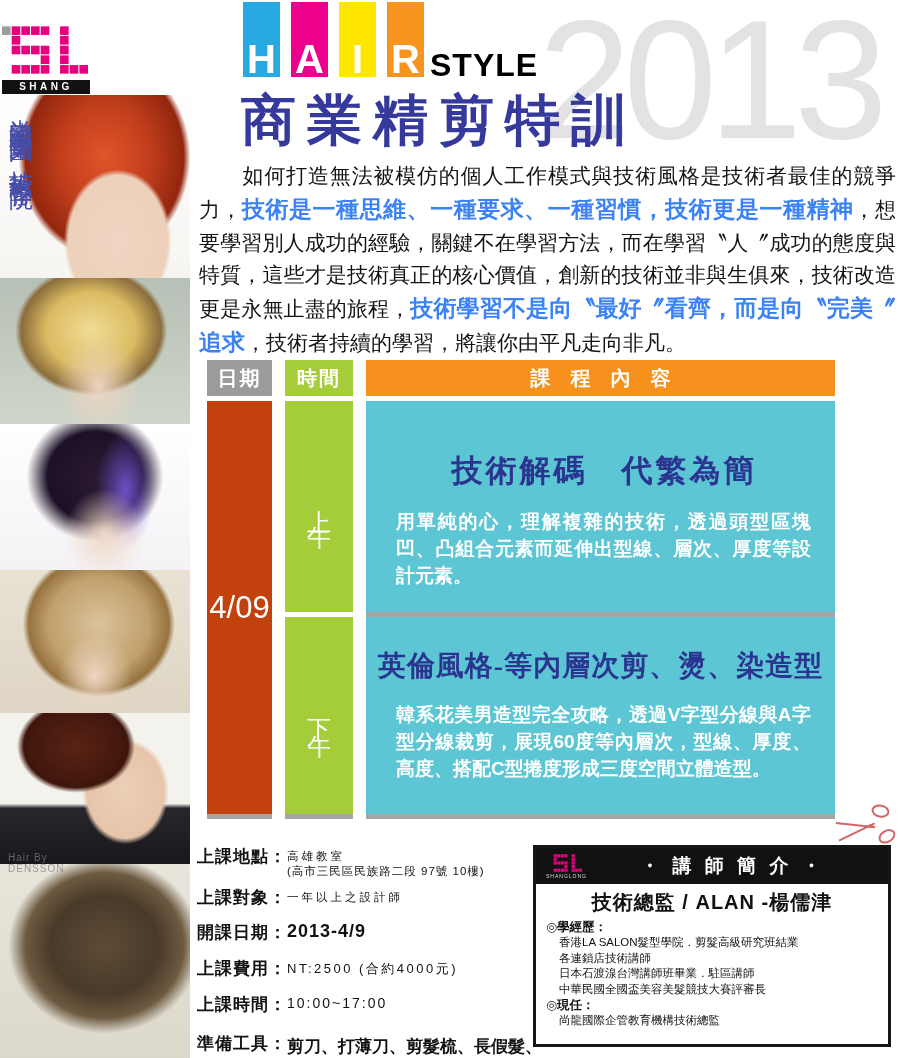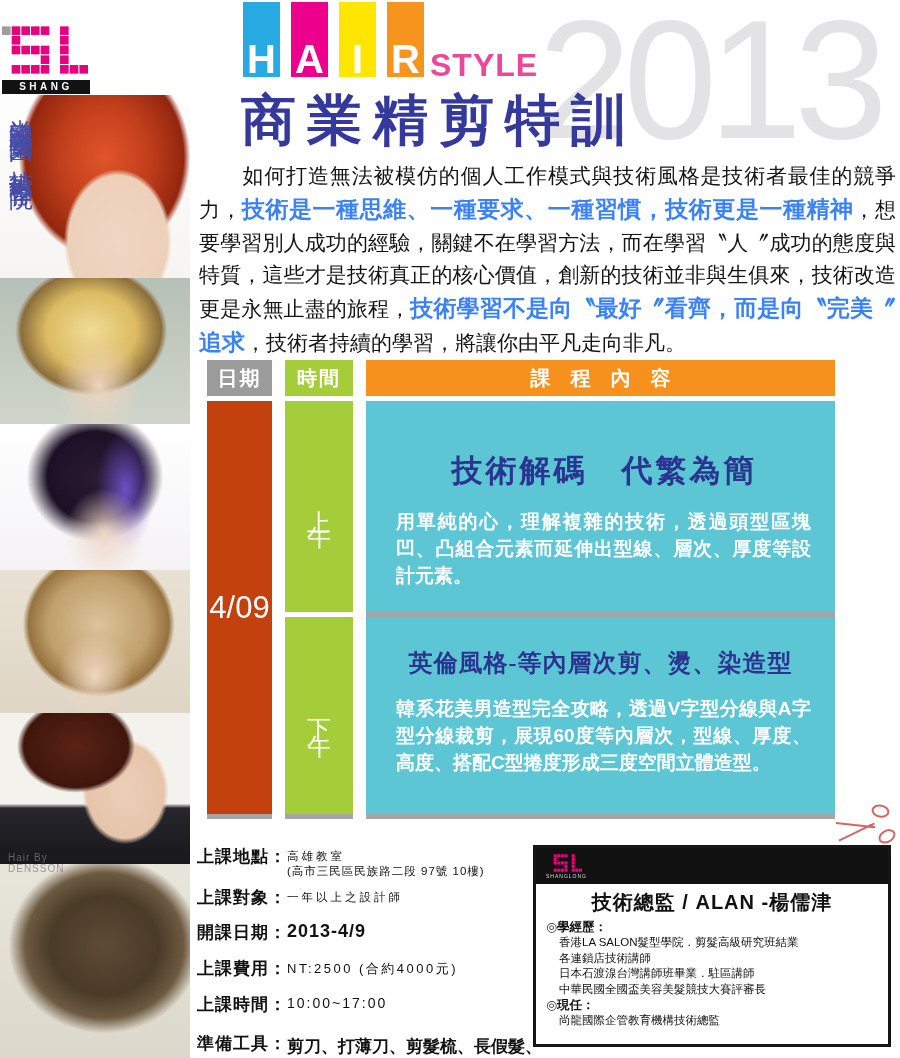--- a/index.html
+++ b/index.html
@@ -47,21 +47,21 @@
   .year{position:absolute;left:538px;top:-16px;font-size:168px;font-weight:normal;
         color:#e3e3e5;letter-spacing:-8px;z-index:0;}
   .bars{position:absolute;left:243px;top:2px;display:flex;gap:11px;z-index:2;}
   .bar{width:37px;height:75px;display:flex;align-items:flex-end;justify-content:center;
        color:#fff;font-weight:bold;font-size:40px;line-height:.88;overflow:visible;}
   .bar-cyan{background:#27aae1;}
   .bar-magenta{background:#ec008c;}
   .bar-yellow{background:#ffe600;}
   .bar-orange{background:#f7941d;}
   .style-word{position:absolute;left:430px;top:47px;font-size:32px;font-weight:bold;
-              color:#ec4899;letter-spacing:1px;z-index:2;}
+              color:#000000;letter-spacing:1px;z-index:2;}
   .main-title{position:absolute;left:241px;top:84px;margin:0;font-size:55px;font-weight:bold;
               color:#35399b;letter-spacing:11px;z-index:2;white-space:nowrap;}
 
   
   .intro{position:absolute;left:199px;top:160px;width:697px;margin:0;font-size:21px;
          line-height:32.8px;color:#141414;text-align:justify;z-index:2;}
   .intro .red{color:#3b82f6;font-weight:bold;font-size:23px;}
 
   
   .schedule{position:absolute;left:199px;top:360px;display:grid;
@@ -71,21 +71,21 @@
   .hd-date{background:#9b9b9b;font-size:20px;letter-spacing:2px;}
   .hd-time{background:#a5cd39;font-size:20px;letter-spacing:2px;}
   .hd-content{background:#f6911e;font-size:20px;letter-spacing:20px;padding-left:20px;}
   .c-date{grid-row:2/4;background:#c2410c;font-size:31px;font-weight:normal;box-shadow:0 5px 0 #a6a6a6;}
   .c-time{background:#a5cd39;writing-mode:vertical-lr;text-orientation:upright;
           font-size:24px;letter-spacing:16px;font-weight:normal;}
   .c-time.pm{box-shadow:0 5px 0 #a6a6a6;}
   .c-content{background:#5cc6d4;display:block;box-shadow:0 5px 0 #a6a6a6;}
   .ct{color:#2b3590;font-weight:bold;text-align:center;}
   .am-content .ct{margin-top:49px;font-size:31px;letter-spacing:3px;padding-left:8px;}
-  .pm-content .ct{margin-top:30px;font-size:24px;letter-spacing:1px;font-family:Liberation Serif, serif;}
+  .pm-content .ct{margin-top:30px;font-size:28px;letter-spacing:1px;font-family:Liberation Serif, serif;}
   .cb{color:#fff;font-weight:bold;font-size:19px;line-height:27px;margin:16px 24px 0 30px;text-align:justify;}
 
   
   .details{position:absolute;left:197px;top:845px;width:348px;z-index:2;}
   .drow{display:flex;align-items:flex-start;}
   .dlabel{font-weight:bold;font-size:17px;flex:none;letter-spacing:1px;white-space:nowrap;}
   .v-sm{font-size:11.5px;letter-spacing:3px;padding-top:4px;line-height:15px;}
   .v-addr{letter-spacing:1px;font-size:11.5px;}
   .r1{margin-bottom:7px;}
   .r2{margin-bottom:12px;}
@@ -242,20 +242,21 @@
           <rect x="54" y="0" width="8" height="8" fill="#e6007e"></rect>
             <rect x="54" y="9" width="8" height="8" fill="#e6007e"></rect>
             <rect x="54" y="18" width="8" height="8" fill="#e6007e"></rect>
             <rect x="54" y="27" width="8" height="8" fill="#e6007e"></rect>
           <rect x="54" y="36" width="8" height="8" fill="#e6007e"></rect>
             <rect x="63" y="36" width="8" height="8" fill="#e6007e"></rect>
             <rect x="72" y="36" width="8" height="8" fill="#e6007e"></rect>
         </svg>
         <span class="mini-sub">SHANGLONG</span>
       </div>
+      <span class="ititle">・ 講 師 簡 介 ・</span>
     </div>
     <div class="ibody">
       <div class="iname">技術總監 / ALAN -楊儒津</div>
       <div class="ihead">◎學經歷：</div>
       <div class="iline">香港LA SALON髮型學院．剪髮高級研究班結業</div>
       <div class="iline">各連鎖店技術講師</div>
       <div class="iline">日本石渡湶台灣講師班畢業．駐區講師</div>
       <div class="iline">中華民國全國盃美容美髮競技大賽評審長</div>
       <div class="ihead">◎現任：</div>
       <div class="iline">尚龍國際企管教育機構技術總監</div>

